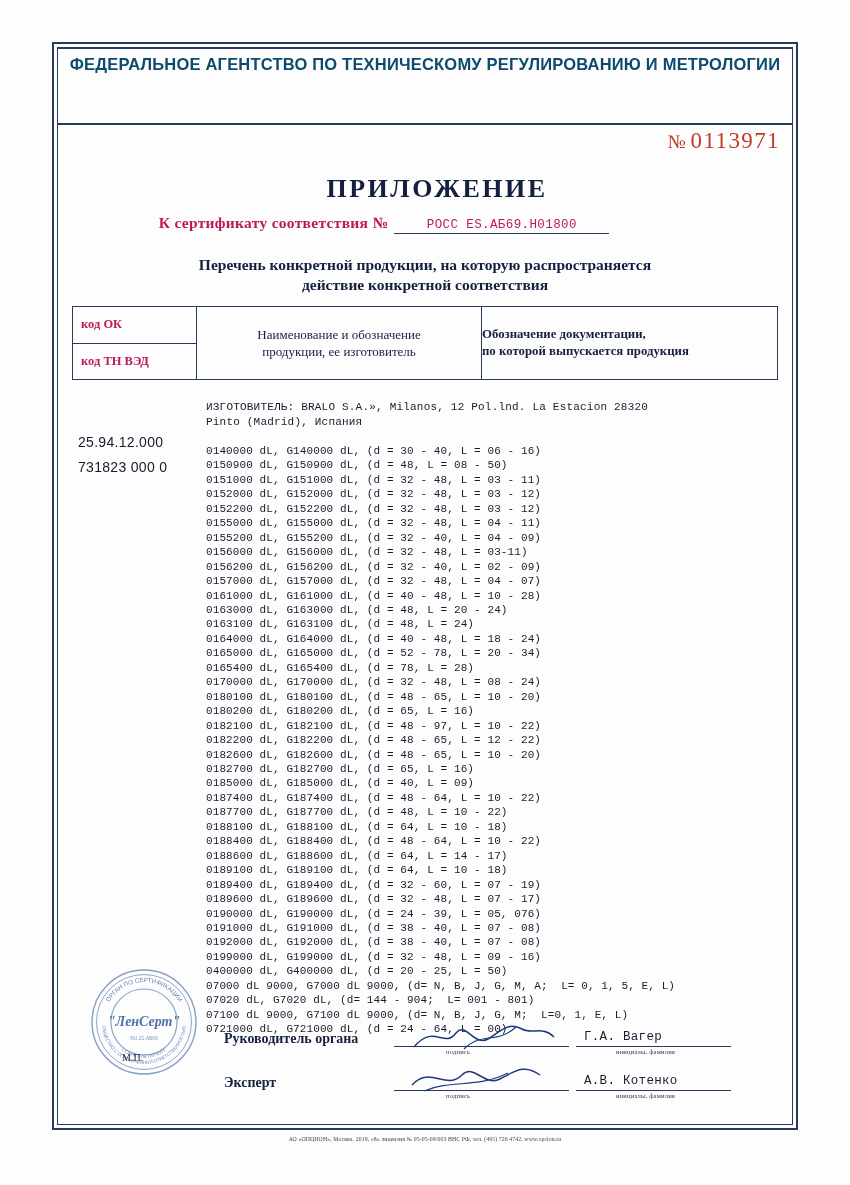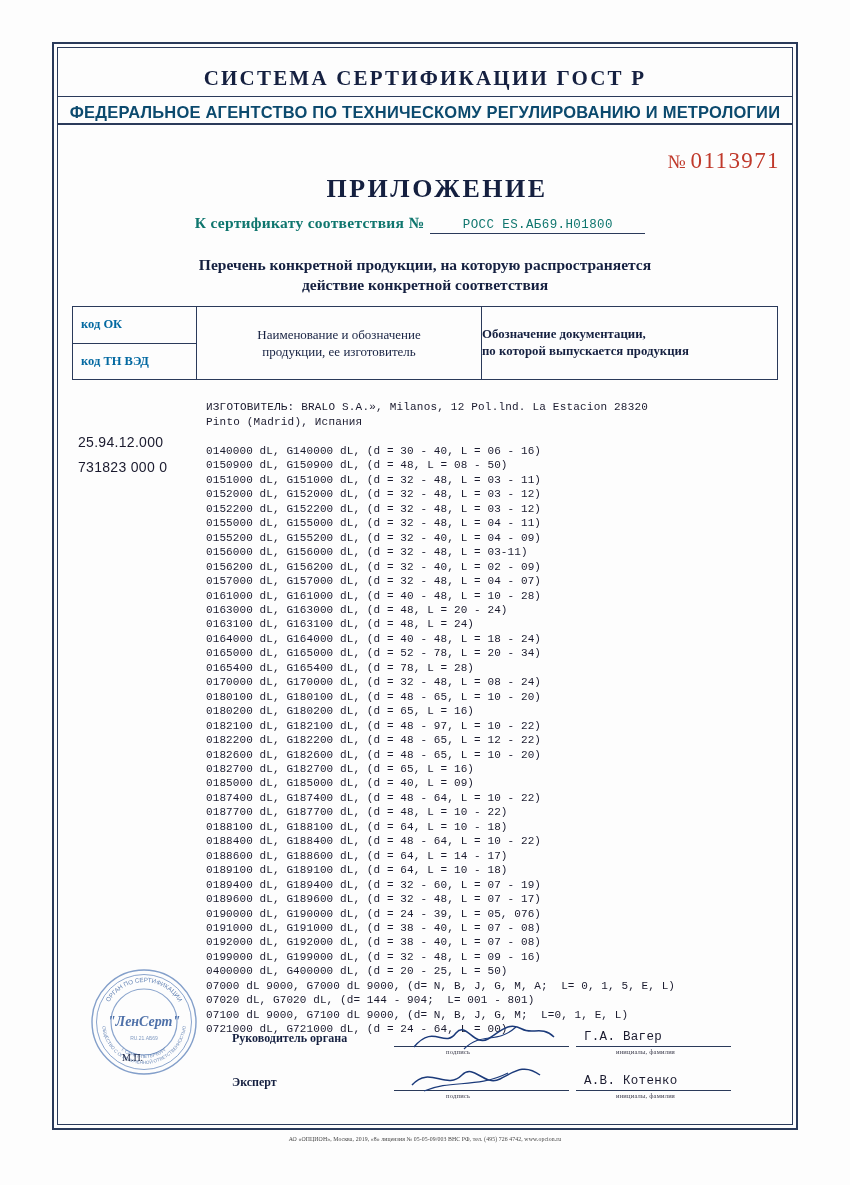--- a/index.html
+++ b/index.html
@@ -75,21 +75,21 @@
     left: 58px;
     top: 123px;
     width: 734px;
     border-top: 2px solid #2a3a5a;
   }
 
   
   .num-wrap {
     position: absolute;
     right: 70px;
-    top: 148px;
+    top: 128px;
     font-size: 20px;
     color: #1a1a2e;
     white-space: nowrap;
   }
   .num-sym {
     font-size: 19px;
     color: #c0392b;
     font-family: "Liberation Serif", serif;
   }
   .num-val {
@@ -112,22 +112,21 @@
   }
 
   .cert-line {
     position: absolute;
     left: 0;
     top: 214px;
     width: 768px;
     text-align: center;
     font-size: 15.5px;
     font-weight: bold;
-    color: #0f766e;
-    margin-left: 36px;
+    color: #be185d;
   }
   .cert-line .lbl { letter-spacing: 0.3px; }
   .cert-num {
     display: inline-block;
     min-width: 215px;
     border-bottom: 1px solid #2a3a5a;
     font-family: "Liberation Mono", monospace;
     font-weight: normal;
     font-size: 12.5px;
     letter-spacing: 0.4px;
@@ -167,21 +166,21 @@
     display: flex;
     flex-direction: column;
   }
   .th-c1a, .th-c1b {
     flex: 1;
     display: flex;
     align-items: center;
     padding-left: 8px;
     font-size: 12.5px;
     font-weight: bold;
-    color: #0369a1;
+    color: #be185d;
   }
   .th-c1a { border-bottom: 1px solid #2a3a5a; }
   .th-col2 {
     width: 285px;
     box-sizing: border-box;
     border-right: 1px solid #2a3a5a;
     display: flex;
     flex-direction: column;
     justify-content: center;
     align-items: center;
@@ -275,23 +274,23 @@
   .sig-row {
     position: absolute;
     left: 224px;
     width: 520px;
     height: 36px;
   }
   .sig-row.r1 { top: 14px; }
   .sig-row.r2 { top: 58px; }
   .sig-label {
     position: absolute;
-    left: 8px;
+    left: 0;
     top: 2px;
-    font-size: 12px;
+    font-size: 14px;
     font-weight: bold;
     color: #152040;
   }
   .sig-line {
     position: absolute;
     top: 17px;
     border-bottom: 1px solid #2a3a5a;
   }
   .sig-line.sign { left: 170px; width: 175px; }
   .sig-line.name { left: 352px; width: 155px; }
@@ -334,21 +333,20 @@
 </style>
 </head>
 <body>
 
 <div class="page">
 
   <div class="outer-frame"></div>
   <div class="inner-frame"></div>
 
   <div class="header">
-    <div class="header-line1">СИСТЕМА СЕРТИФИКАЦИИ ГОСТ Р</div>
     <div class="header-rule"></div>
     <div class="header-line2">ФЕДЕРАЛЬНОЕ АГЕНТСТВО ПО ТЕХНИЧЕСКОМУ РЕГУЛИРОВАНИЮ И МЕТРОЛОГИИ</div>
   </div>
   <div class="header-rule2"></div>
 
   <div class="num-wrap">
     <span class="num-sym">№</span>
     <span class="num-val">0113971</span>
   </div>
 

